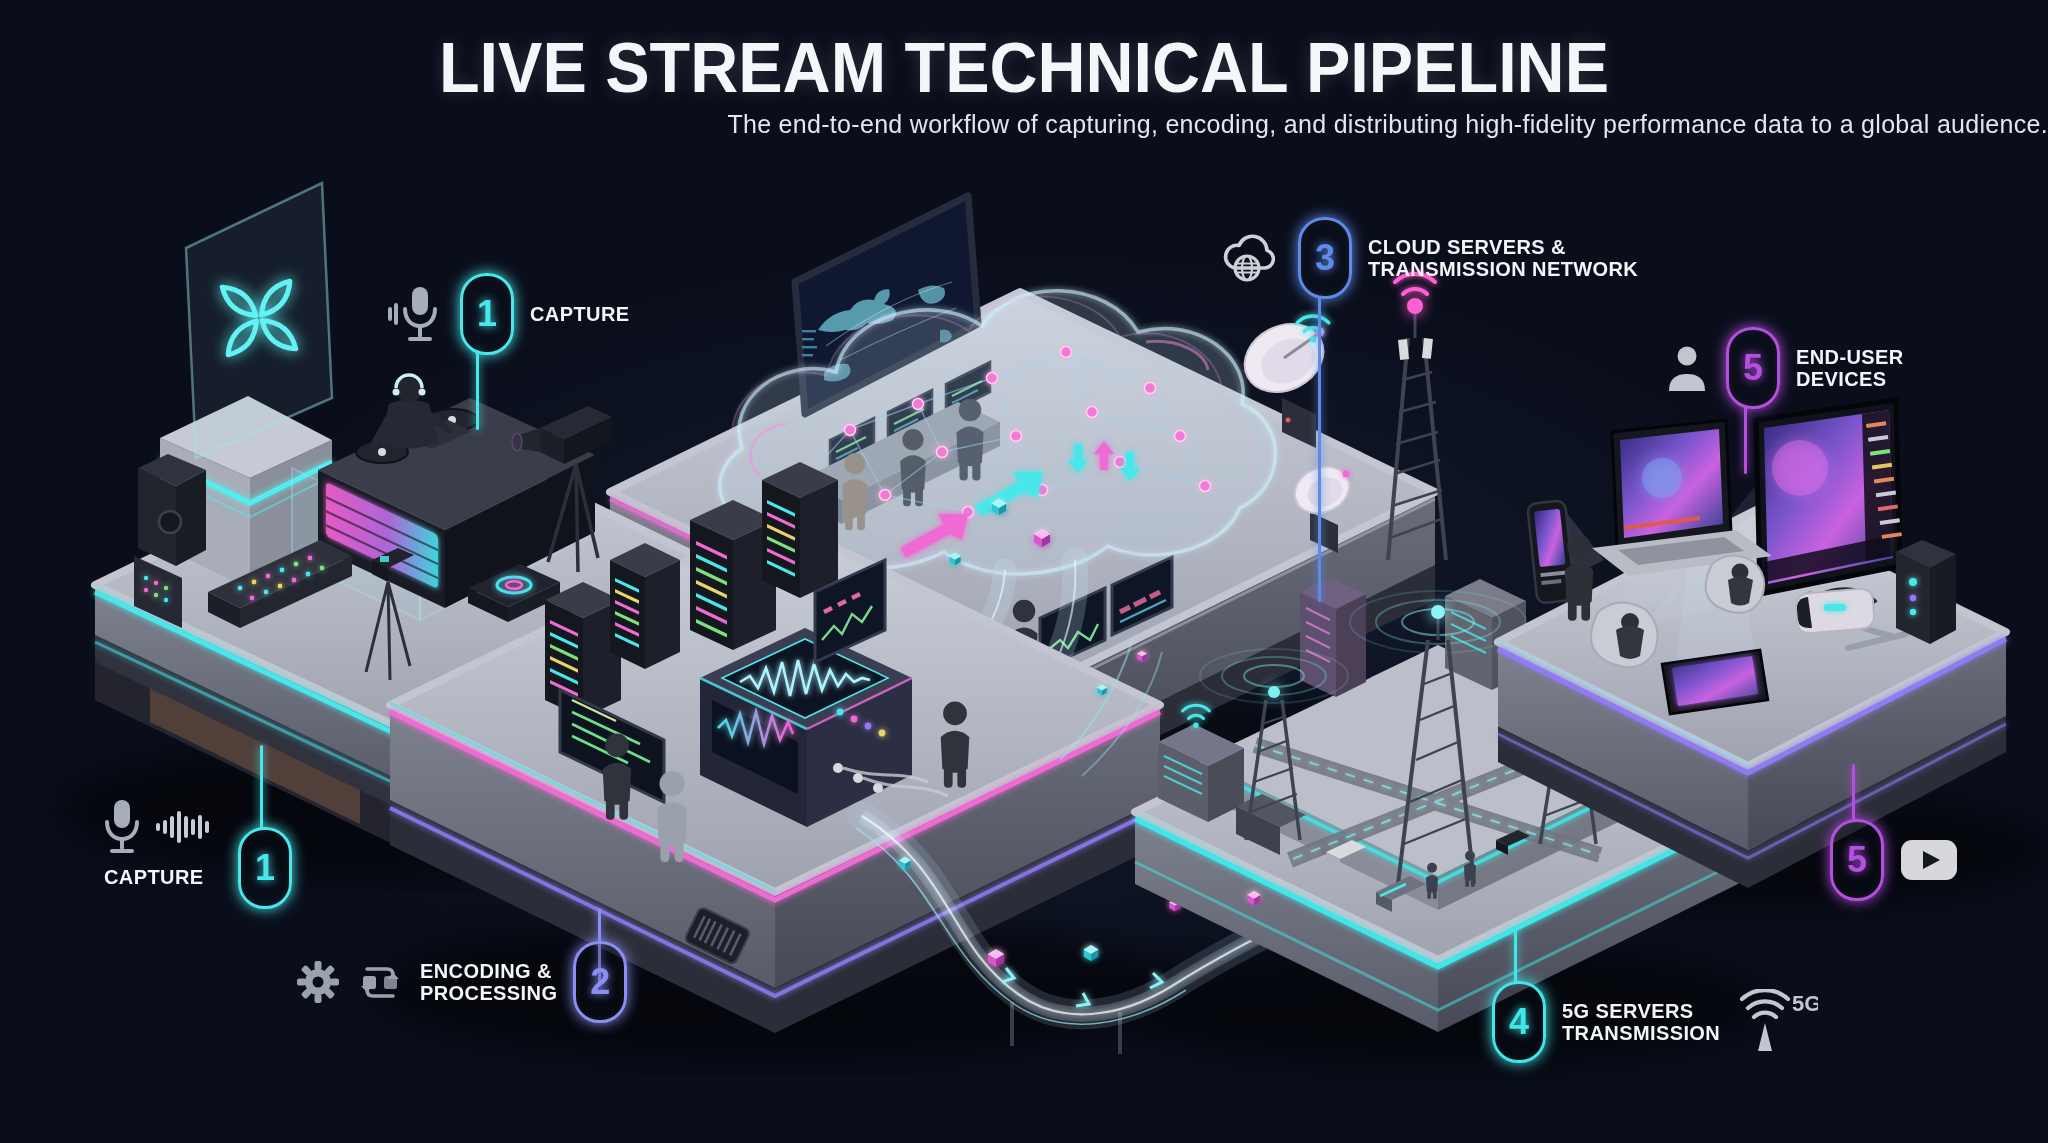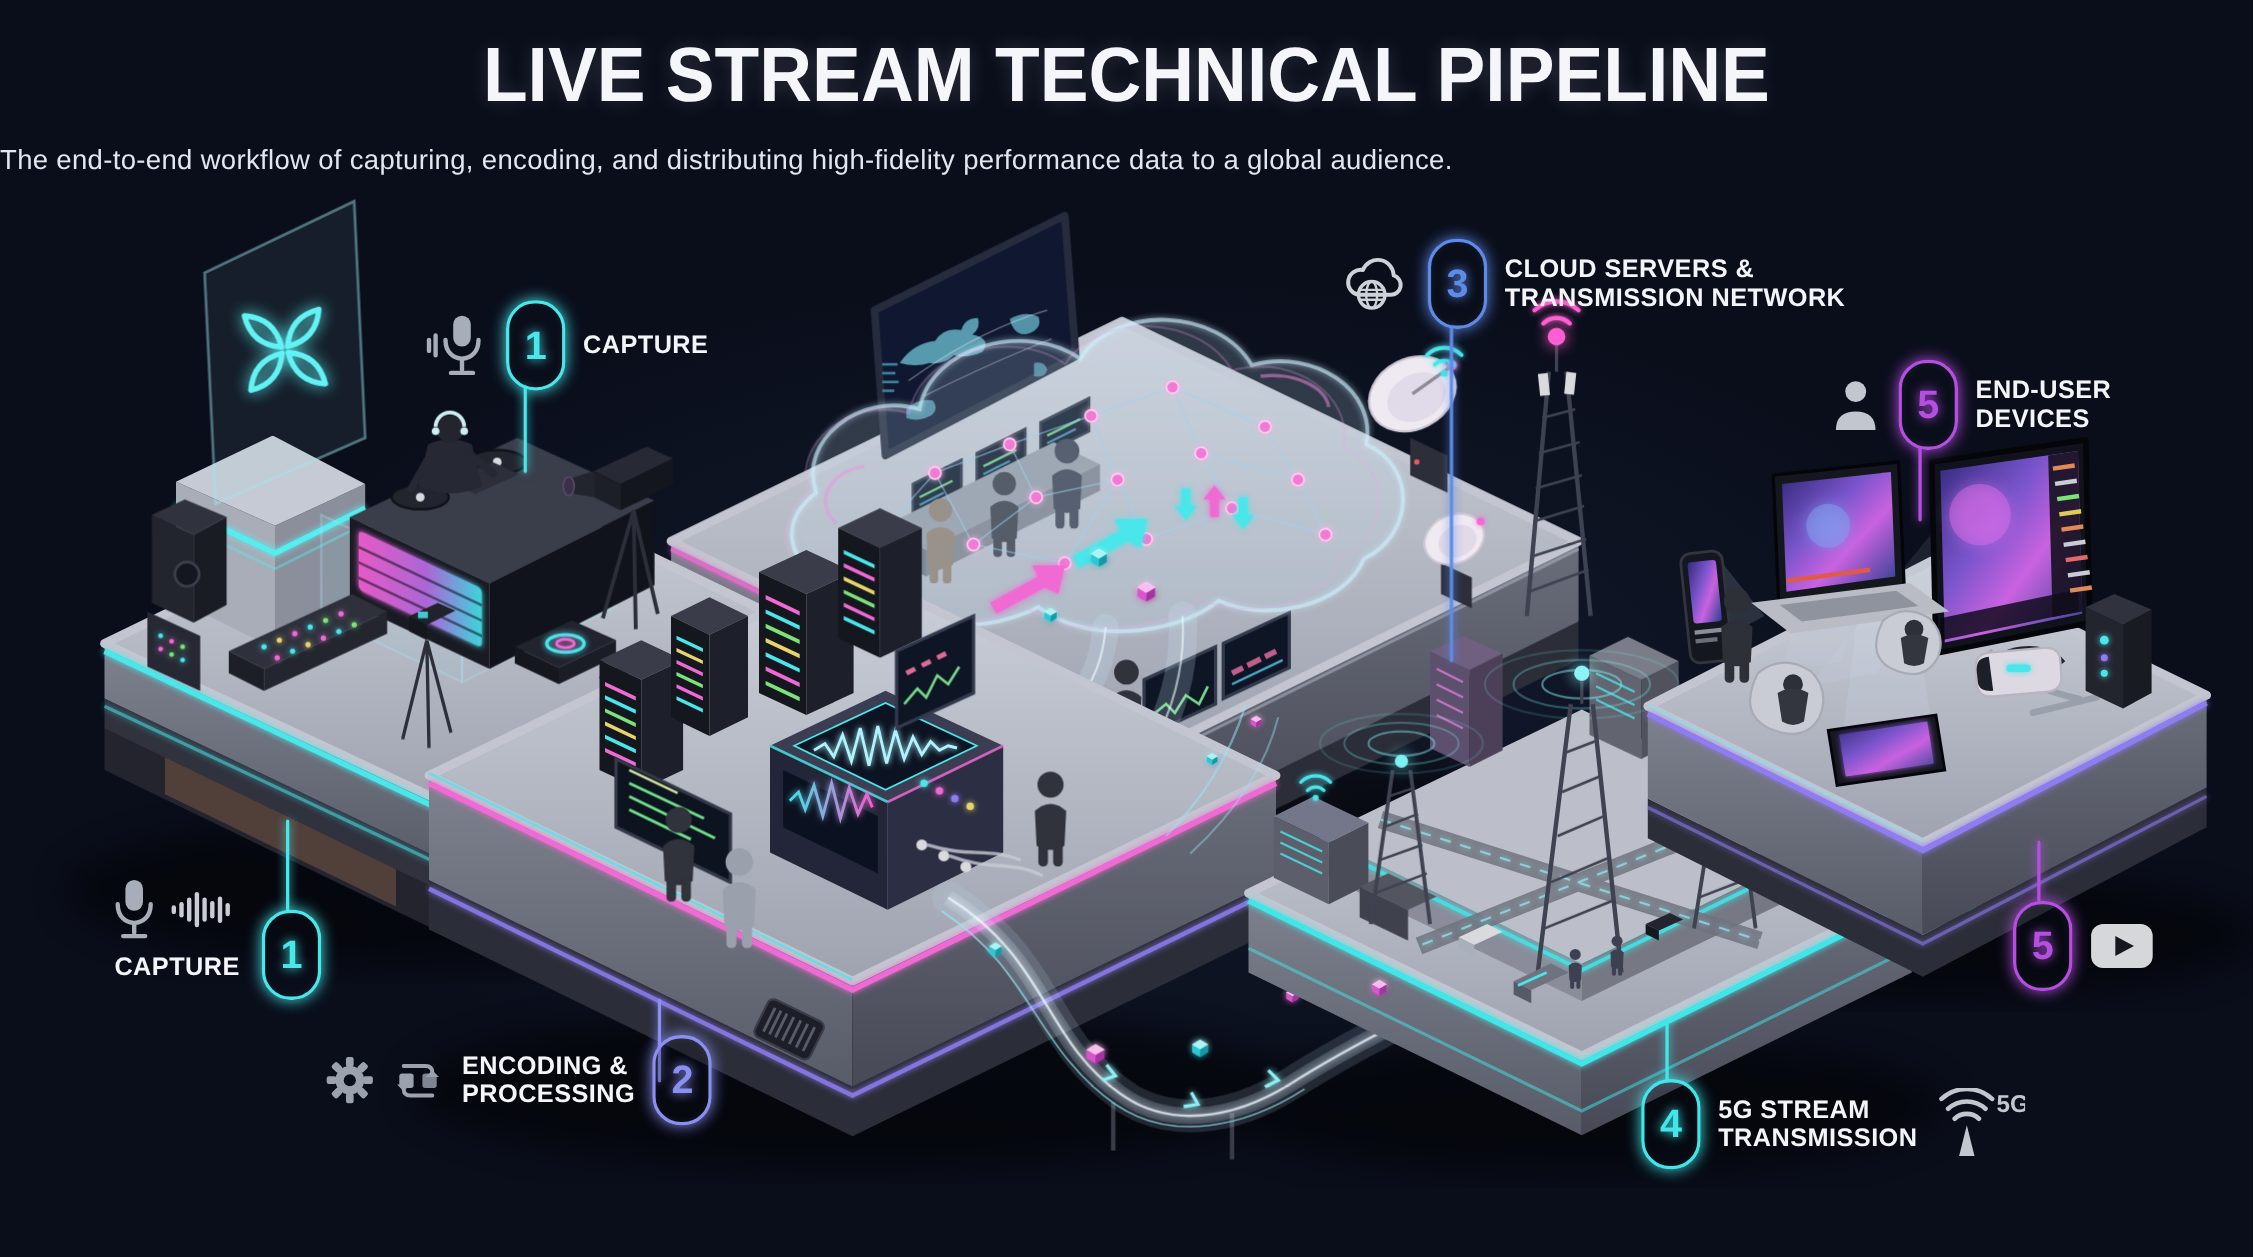--- a/index.html
+++ b/index.html
@@ -14,42 +14,42 @@
   .scene { position:absolute; left:0; top:0; z-index:1; }
 
   
   .title {
     position:absolute; left:0; right:0; top:28px; z-index:6; text-align:center;
     font-size:70px; font-weight:bold; color:#f5f6fa; letter-spacing:0px;
     transform:scaleX(.95); transform-origin:center;
     text-shadow:0 0 18px rgba(255,255,255,.15);
   }
   .subtitle {
-    position:absolute; left:0; right:0; top:132px; z-index:6; text-align:left;
+    position:absolute; left:0; right:0; top:110px; z-index:6; text-align:right;
     font-size:25px; font-weight:normal; color:#e2e6ee; letter-spacing:.3px;
   }
 
   
   .accent-1 { --c: var(--cyan); }
   .accent-2 { --c: var(--indigo); }
   .accent-3 { --c: var(--blue); }
   .accent-4 { --c: var(--teal); }
   .accent-5 { --c: var(--purple); }
 
   
   .callout { position:absolute; z-index:7; display:flex; align-items:center; gap:16px; height:84px; }
   .callout .pill {
     width:48px; height:76px; flex:0 0 48px; border:3px solid var(--c); border-radius:26px;
     display:flex; align-items:center; justify-content:center;
     color:var(--c); font-size:36px; font-weight:bold;
     box-shadow:0 0 14px var(--c), inset 0 0 8px rgba(255,255,255,.06);
     text-shadow:0 0 10px var(--c);
     background:rgba(10,14,27,.25);
   }
-  .lbl { font-weight:bold; font-size:23px; color:#f3f5f9; line-height:1.12; letter-spacing:.4px; }
+  .lbl { font-weight:bold; font-size:20px; color:#f3f5f9; line-height:1.12; letter-spacing:.4px; }
   .tail { position:absolute; z-index:5; width:3px; background:var(--c); box-shadow:0 0 9px var(--c); border-radius:2px; }
   .col { display:flex; flex-direction:column; align-items:flex-start; gap:10px; height:auto; }
   .iconrow { display:flex; align-items:center; gap:14px; }
 </style>
 </head>
 <body>
 
 <div id="stage">
 
   <svg class="scene" width="2048" height="1143" viewBox="0 0 2048 1143">
@@ -819,21 +819,21 @@
         <span>2</span>
       </div>
   </div>
   <div class="tail accent-2" style="left:598px; top:908px; height:76px;"></div>
 
   <div class="callout accent-4" style="left:1492px; top:980px;">
     <div class="pill">
         <span>4</span>
       </div>
     <div class="lbl">
-      <div>5G STREAM</div>
+      <div>5G SERVERS</div>
       <div>TRANSMISSION</div>
     </div>
     <svg width="82" height="66" viewBox="0 0 82 66">
       <polygon points="22,62 36,62 29,34" fill="#c2c6ce"></polygon>
       <path d="M18 28 a16 16 0 0 1 22 0 M12 19 a25 25 0 0 1 34 0 M6 10 a34 34 0 0 1 46 0" fill="none" stroke="#c2c6ce" stroke-width="4.2" stroke-linecap="round"></path>
       <text x="56" y="22" font-size="22" font-weight="bold" fill="#c2c6ce" font-family="Liberation Sans, sans-serif">5G</text>
     </svg>
   </div>
   <div class="tail accent-4" style="left:1514px; top:928px; height:56px;"></div>
 

